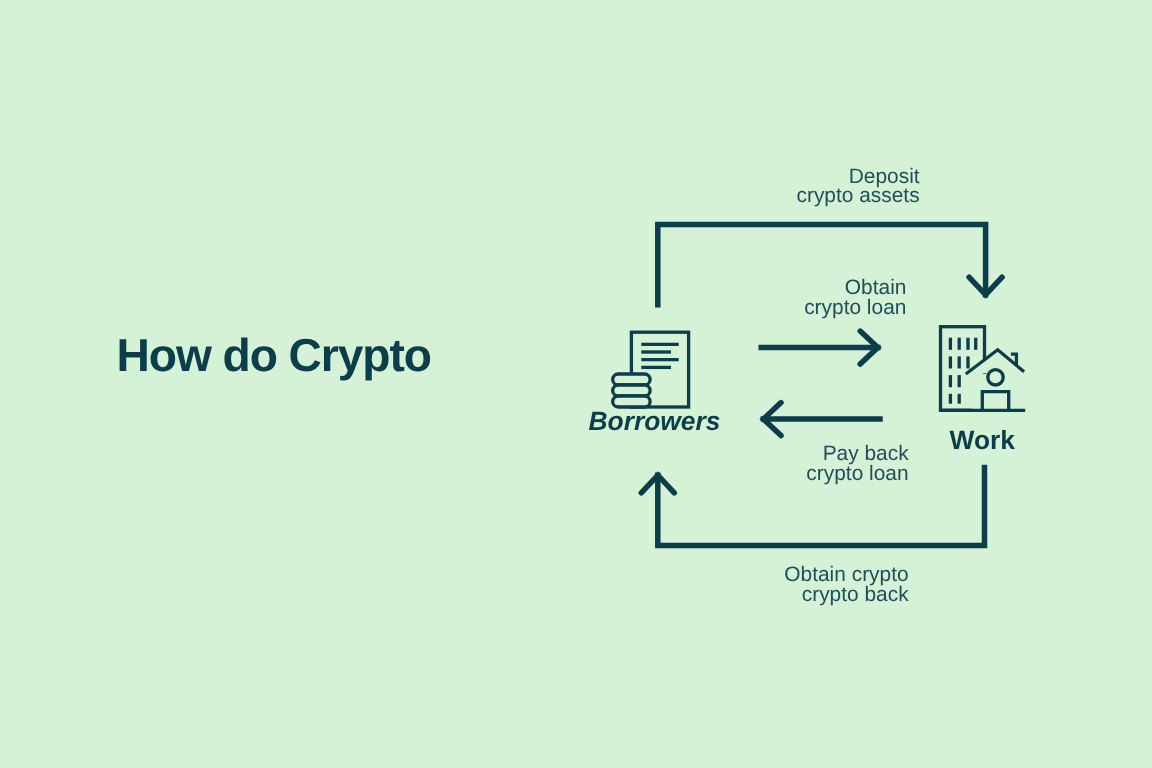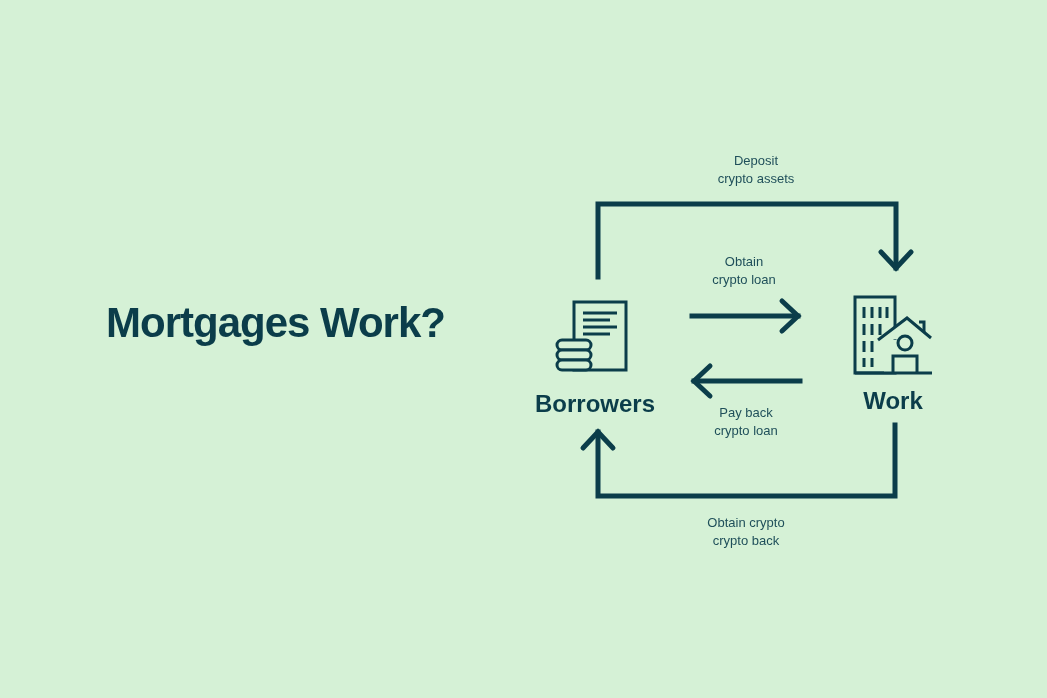--- a/index.html
+++ b/index.html
@@ -9,34 +9,34 @@
       font-family: "Liberation Sans", sans-serif;
       color: #0b3d4a;
       position: relative;
     }
     .title {
       position: absolute; left: 106px; top: 300px;
       font-size: 42px; font-weight: 700; line-height: 46px;
       letter-spacing: -1px; color: #0b3d4a;
     }
     .label {
-      position: absolute; font-size: 13px; line-height: 18px;
-      text-align: center; color: #1f4f5a; width: 160px;
+      position: absolute; font-size: 19px; line-height: 18px;
+      text-align: right; color: #1f4f5a; width: 160px;
     }
     .node-label {
       position: absolute; font-size: 24px; font-weight: 700;
       color: #0b3d4a; text-align: center;
     }
     svg.diagram { position: absolute; left: 0; top: 0; }
   </style>
 </head>
 <body>
 
 <div class="title">
-  <div>Mortgages Work?</div>
+  <div>How do Crypto</div>
 </div>
 
 <svg class="diagram" width="1047" height="698" viewBox="0 0 1047 698">
   <g stroke="#0b3d4a" stroke-width="5" fill="none" stroke-linecap="square">
 
     <path d="M598 277 V204 H896 V268"></path>
     <path d="M881 252 L896 268 L911 252" stroke-linecap="round"></path>
 
     <path d="M692 316 H798"></path>
     <path d="M782 301 L798 316 L782 331" stroke-linecap="round"></path>
@@ -74,21 +74,21 @@
     <line x1="872" y1="358" x2="872" y2="367"></line>
     <path d="M878 340 L907 318 L931 338" fill="#d5f1d6"></path>
     <path d="M924 332 V322 H919"></path>
     <rect x="884" y="340" width="44" height="33" fill="#d5f1d6" stroke="none"></rect>
     <circle cx="905" cy="343" r="7"></circle>
     <path d="M893 373 V356 H917 V373"></path>
     <line x1="855" y1="373" x2="932" y2="373"></line>
   </g>
 </svg>
 
-<div class="node-label" style="left:520px; top:390px; width:150px;">Borrowers</div>
+<div class="node-label" style="left:520px; top:370px; width:150px;font-style:italic;">Borrowers</div>
 <div class="node-label" style="left:843px; top:387px; width:100px;">Work</div>
 
 <div class="label" style="left:676px; top:152px;">
   <div>Deposit</div>
   <div>crypto assets</div>
 </div>
 <div class="label" style="left:664px; top:253px;">
   <div>Obtain</div>
   <div>crypto loan</div>
 </div>

